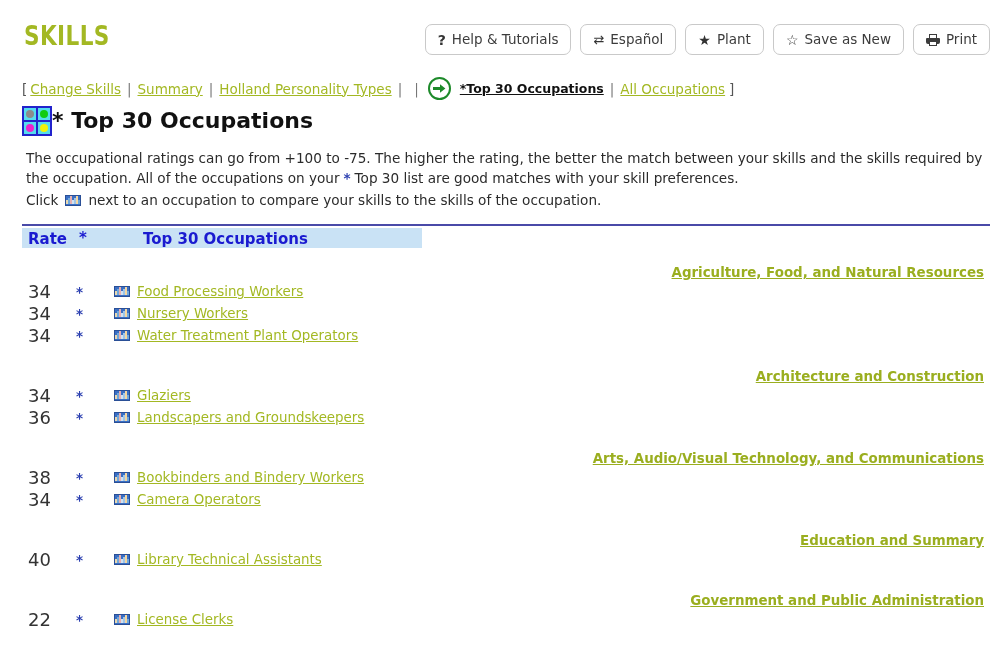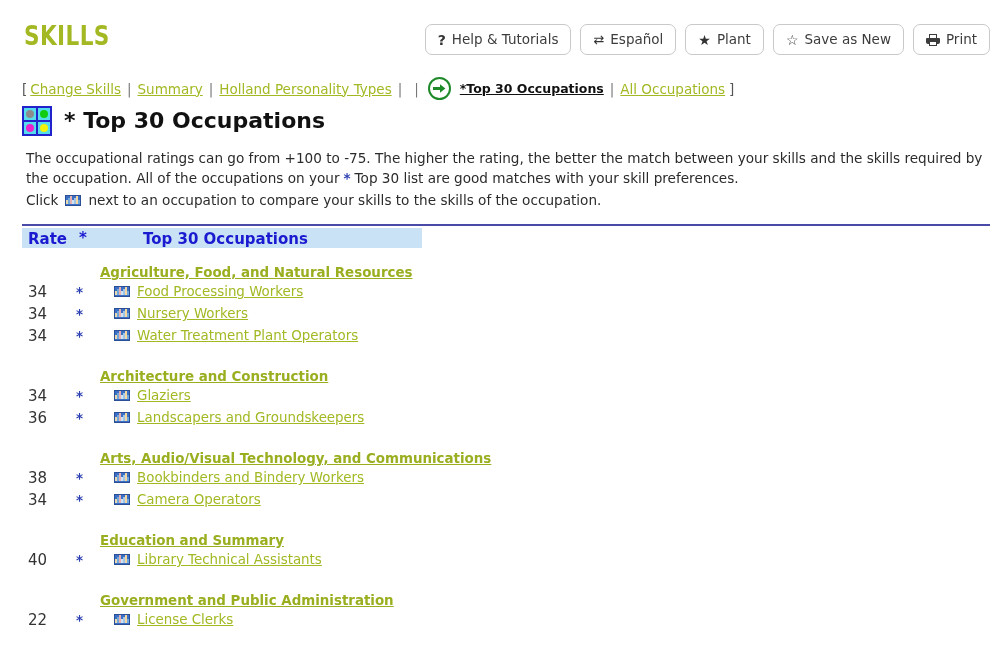--- a/index.html
+++ b/index.html
@@ -141,21 +141,20 @@
   }
   .arrow-icon svg { display: block; }
 
   
   .pagetitle-row {
     position: absolute;
     left: 22px;
     top: 106px;
     display: flex;
     align-items: center;
-    gap: 12px;
   }
   .grid-icon {
     width: 30px; height: 30px;
     background: #2222cc;
     padding: 2px;
     box-sizing: border-box;
     display: grid;
     grid-template-columns: 1fr 1fr;
     grid-template-rows: 1fr 1fr;
     gap: 2px;
@@ -253,20 +252,21 @@
     font-size: 15px;
     font-weight: bold;
     color: #1a1ad0;
   }
 
   .table-body {
     position: absolute;
     left: 0;
     top: 262px;
     width: 984px;
+    text-align: right;
   }
   .cluster {
     margin-bottom: 19px;
   }
   .cluster-head {
     margin-left: 100px;
     font-size: 13.4px;
     font-weight: bold;
     color: #9aae1f;
     text-decoration: underline;
@@ -276,21 +276,21 @@
   }
   .occ-row {
     display: flex;
     align-items: center;
     height: 22px;
     position: relative;
   }
   .occ-rate {
     position: absolute;
     left: 28px;
-    font-size: 15px;
+    font-size: 18px;
     color: #333;
     line-height: 22px;
   }
   .occ-ast {
     position: absolute;
     left: 76px;
     font-size: 13.5px;
     font-weight: bold;
     color: #2b3fb0;
     line-height: 22px;

